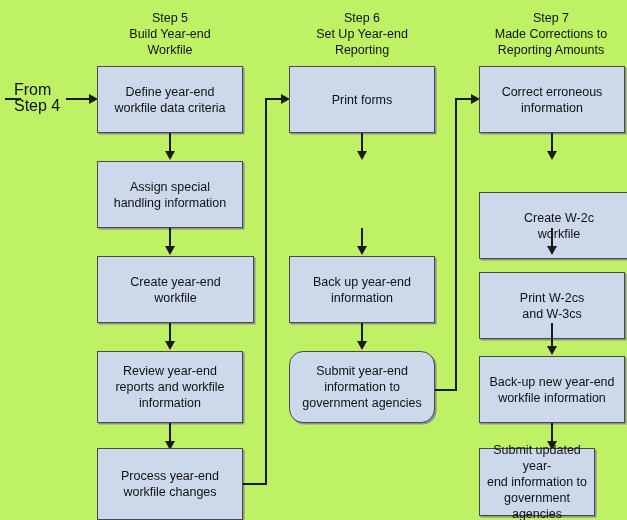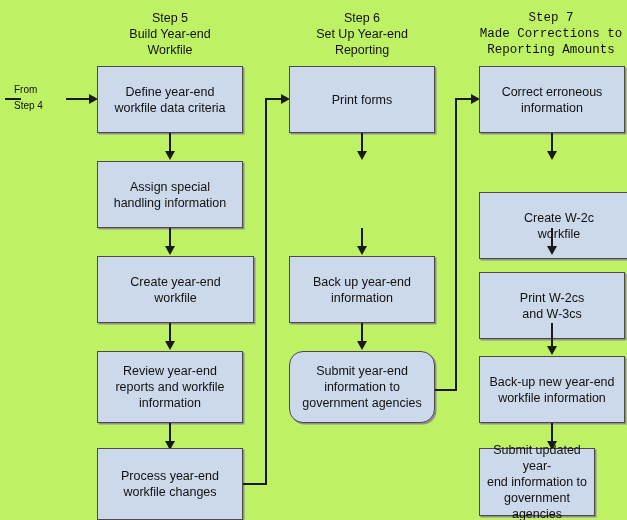--- a/index.html
+++ b/index.html
@@ -71,39 +71,39 @@
     width: 0;
     height: 0;
     border-top: 5.5px solid transparent;
     border-bottom: 5.5px solid transparent;
     border-left: 9px solid #1a1a1a;
   }
 
   
   .entry-label {
     position: absolute;
-    font-size: 10px;
+    font-size: 16px;
     line-height: 16px;
     color: #111111;
     white-space: pre-line;
     text-align: left;
   }
 </style>
 </head>
 <body>
 
 <div id="canvas">
 
   <div class="col-header" style="left:97px; top:10px; width:146px;">Step 5
 Build Year-end
 Workfile</div>
   <div class="col-header" style="left:289px; top:10px; width:146px;">Step 6
 Set Up Year-end
 Reporting</div>
-  <div class="col-header" style="left:478px; top:10px; width:146px;font-family:Liberation Mono, monospace;">Step 7
+  <div class="col-header" style="left:478px; top:10px; width:146px;">Step 7
 Made Corrections to
 Reporting Amounts</div>
 
   <div class="hline" style="left:5px; top:98px; width:16px;"></div>
   <div class="entry-label" style="left:14px; top:82px; width:60px;">From
 Step 4</div>
   <div class="hline" style="left:66px; top:98px; width:26px;"></div>
   <div class="arrow-right" style="left:89px; top:93.5px;"></div>
 
   <div class="node" style="left:97px; top:66px; width:146px; height:67px;">Define year-end

